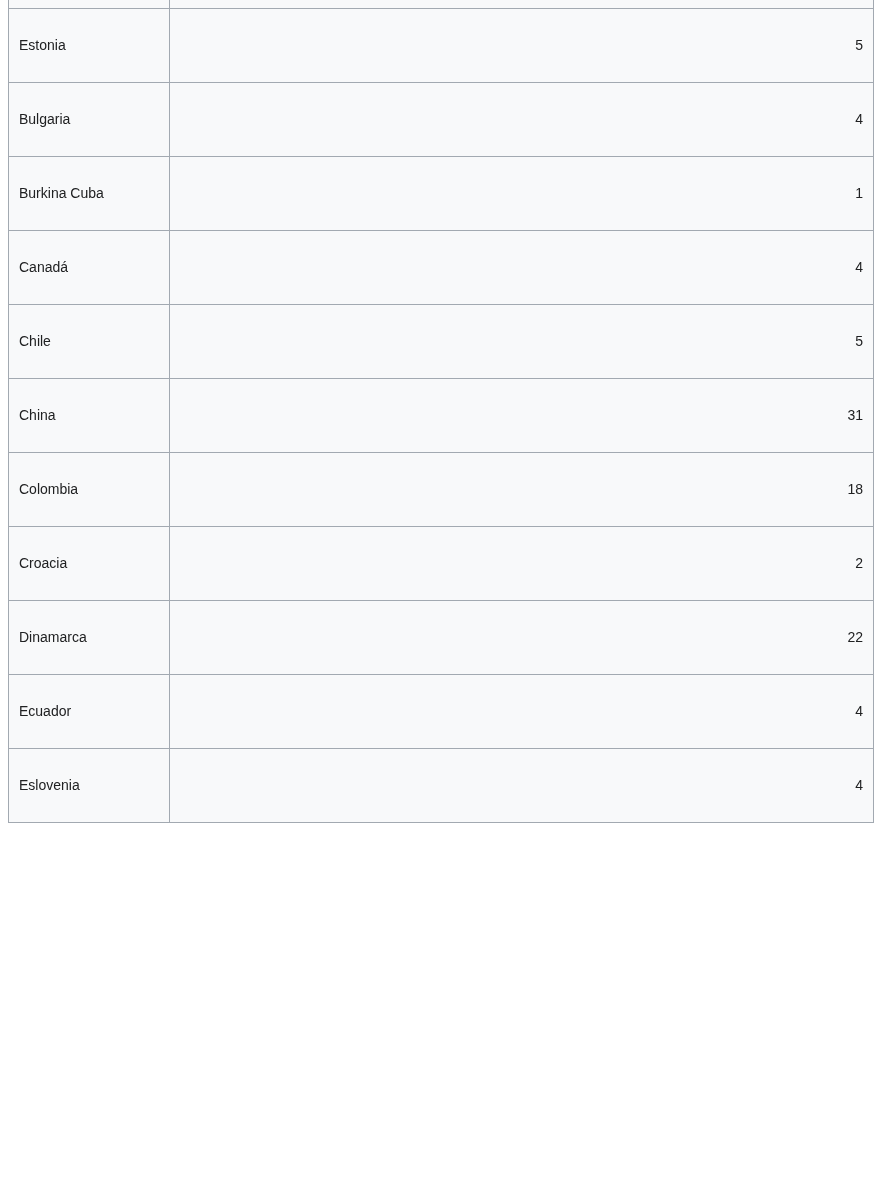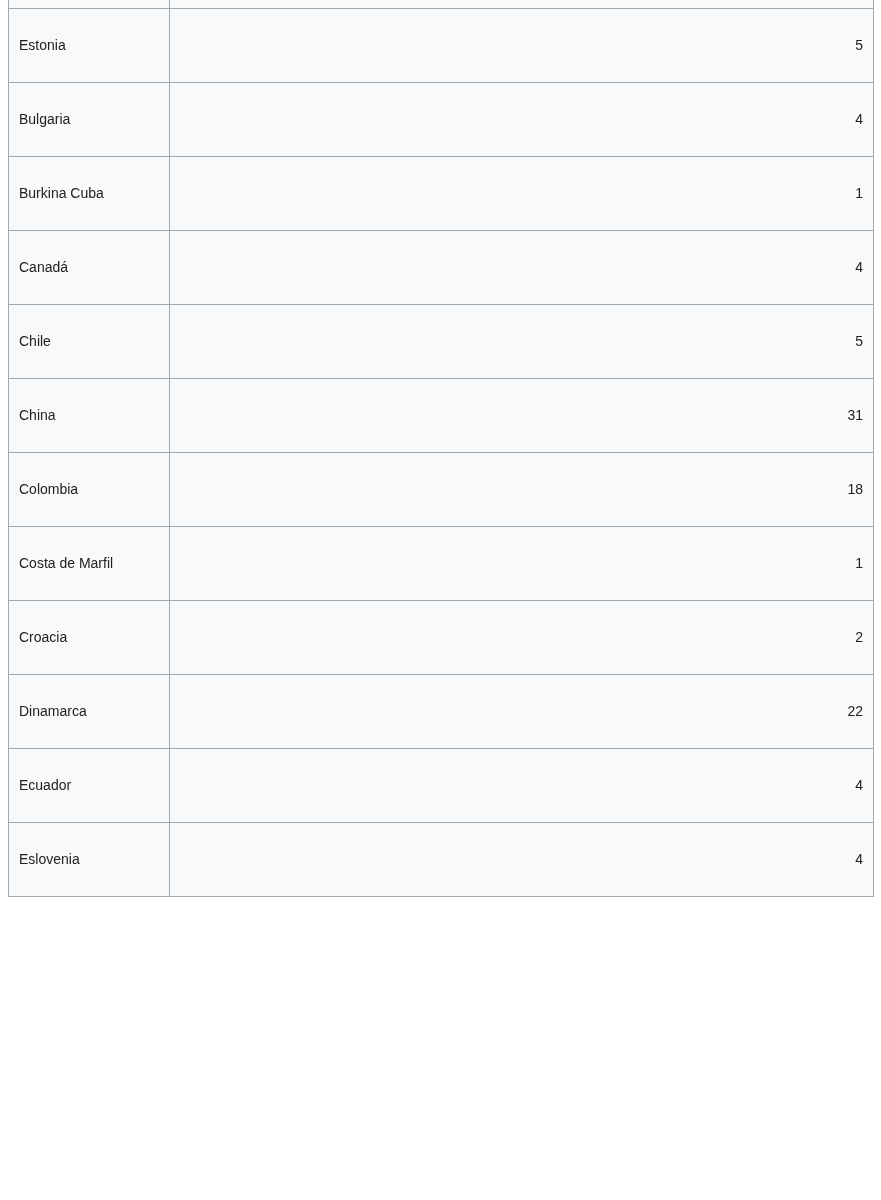--- a/index.html
+++ b/index.html
@@ -77,24 +77,20 @@
       </tr>
       <tr>
         <td class="country">China</td>
         <td class="num">31</td>
       </tr>
       <tr>
         <td class="country">Colombia</td>
         <td class="num">18</td>
       </tr>
       <tr>
-        <td class="country">Costa de Marfil</td>
-        <td class="num">1</td>
-      </tr>
-      <tr>
         <td class="country">Croacia</td>
         <td class="num">2</td>
       </tr>
       <tr>
         <td class="country">Dinamarca</td>
         <td class="num">22</td>
       </tr>
       <tr>
         <td class="country">Ecuador</td>
         <td class="num">4</td>

